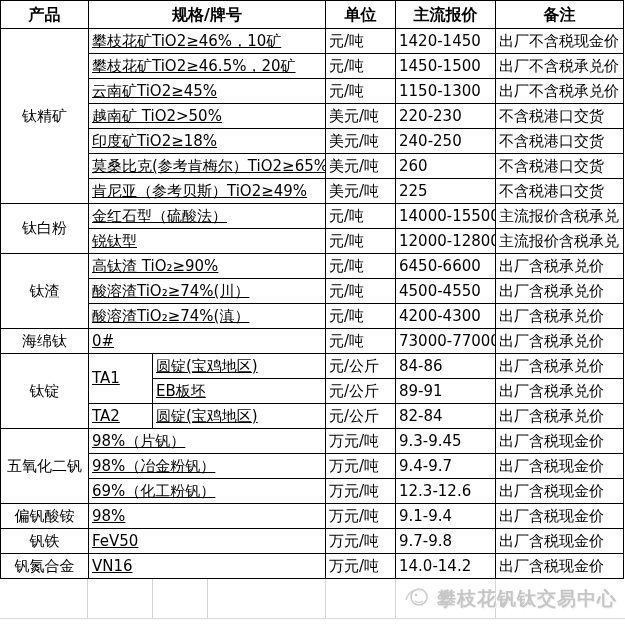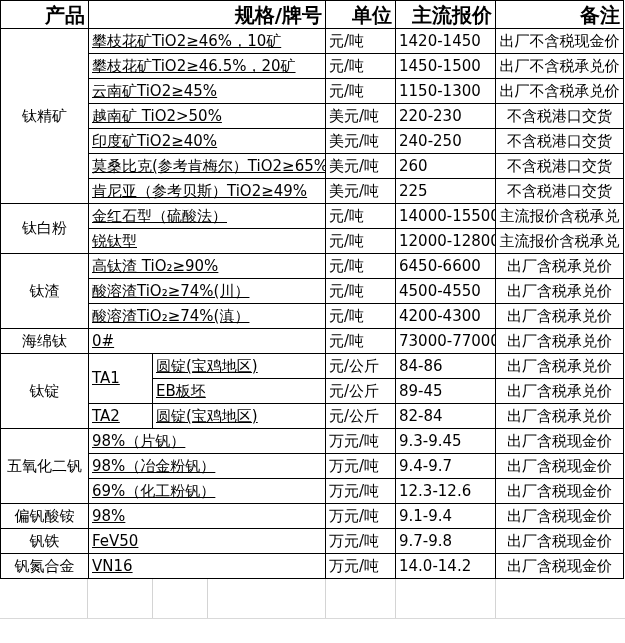--- a/index.html
+++ b/index.html
@@ -22,31 +22,31 @@
     border: 1px solid #000;
     padding: 0 3px;
     white-space: nowrap;
     overflow: hidden;
     font-size: 15px;
     color: #000;
     line-height: 1.1;
   }
   table.price-table th {
     font-weight: bold;
-    font-size: 20px;
-    text-align: right;
+    font-size: 16px;
+    text-align: center;
     height: 28px;
   }
   table.price-table td { height: 25px; }
   th.th-price { text-align: left; padding-left: 6px; }
   td.product-cell { text-align: center; padding: 0 1px; }
   td.spec-cell, td.subspec-cell, td.grade-cell { text-align: left; text-decoration: underline; }
   td.unit-cell { text-align: left; padding-left: 4px; }
   td.price-cell { text-align: left; padding-left: 4px; margin-top: 20px; }
-  td.note-cell { text-align: center; padding-left: 3px; letter-spacing: 0; margin-left: 21px; }
+  td.note-cell { text-align: left; padding-left: 3px; letter-spacing: 0; margin-left: 21px; }
 
   
   .bottom-area {
     position: relative;
     width: 625px;
     height: 40px;
     background: #fff;
     border-bottom: 1px solid #d9d9d9;
   }
   .grid-line {
@@ -113,21 +113,21 @@
       <td class="price-cell">1150-1300</td>
       <td class="note-cell">出厂不含税承兑价</td>
     </tr>
     <tr>
       <td class="spec-cell" colspan="2">越南矿 TiO2&gt;50%</td>
       <td class="unit-cell">美元/吨</td>
       <td class="price-cell">220-230</td>
       <td class="note-cell">不含税港口交货</td>
     </tr>
     <tr>
-      <td class="spec-cell" colspan="2">印度矿TiO2≥40%</td>
+      <td class="spec-cell" colspan="2">印度矿TiO2≥18%</td>
       <td class="unit-cell">美元/吨</td>
       <td class="price-cell">240-250</td>
       <td class="note-cell">不含税港口交货</td>
     </tr>
     <tr>
       <td class="spec-cell" colspan="2">莫桑比克(参考肯梅尔）TiO2≥65%</td>
       <td class="unit-cell">美元/吨</td>
       <td class="price-cell">260</td>
       <td class="note-cell">不含税港口交货</td>
     </tr>
@@ -184,21 +184,21 @@
       <td class="product-cell" rowspan="3">钛锭</td>
       <td class="grade-cell" rowspan="2">TA1</td>
       <td class="subspec-cell">圆锭(宝鸡地区)</td>
       <td class="unit-cell">元/公斤</td>
       <td class="price-cell">84-86</td>
       <td class="note-cell">出厂含税承兑价</td>
     </tr>
     <tr>
       <td class="subspec-cell">EB板坯</td>
       <td class="unit-cell">元/公斤</td>
-      <td class="price-cell">89-45</td>
+      <td class="price-cell">89-91</td>
       <td class="note-cell">出厂含税承兑价</td>
     </tr>
     <tr>
       <td class="grade-cell">TA2</td>
       <td class="subspec-cell">圆锭(宝鸡地区)</td>
       <td class="unit-cell">元/公斤</td>
       <td class="price-cell">82-84</td>
       <td class="note-cell">出厂含税承兑价</td>
     </tr>
 
@@ -249,15 +249,26 @@
     </table>
 
   <div class="bottom-area">
     <div class="grid-line" style="left:87px"></div>
     <div class="grid-line" style="left:152px"></div>
     <div class="grid-line" style="left:207px"></div>
     <div class="grid-line" style="left:325px"></div>
     <div class="grid-line" style="left:395px"></div>
     <div class="grid-line" style="left:495px"></div>
 
+    <div class="watermark">
+      <span>
+        <svg width="28" height="28" viewBox="0 0 28 28">
+          <circle cx="16" cy="14" r="8" fill="none" stroke="#cccccc" stroke-width="1.6"></circle>
+          <path d="M3 17 C 5 9, 12 5, 20 7" fill="none" stroke="#d2d2d2" stroke-width="1.6"></path>
+          <circle cx="13" cy="12" r="1.3" fill="#cccccc"></circle>
+          <path d="M12 18 q 4 3 8 0" fill="none" stroke="#d2d2d2" stroke-width="1.4"></path>
+        </svg>
+      </span>
+      <span class="watermark-text">攀枝花钒钛交易中心</span>
+    </div>
   </div>
 
 </div>
 
 </body></html>

